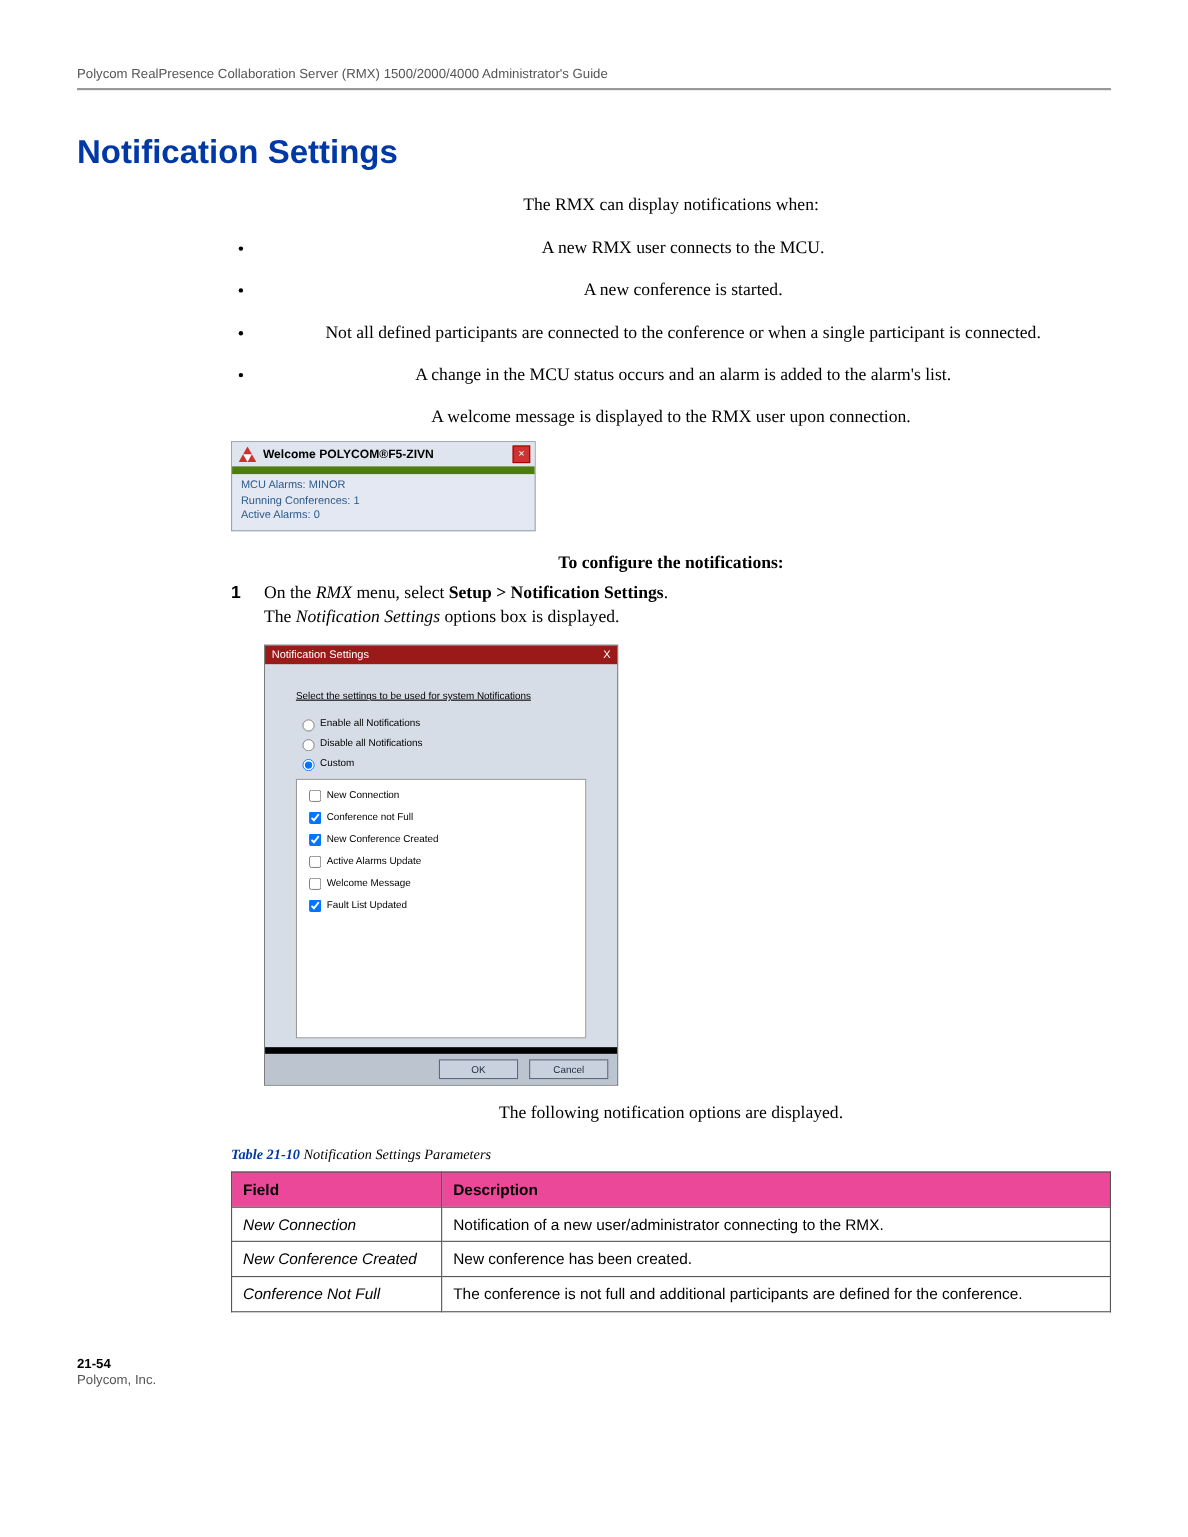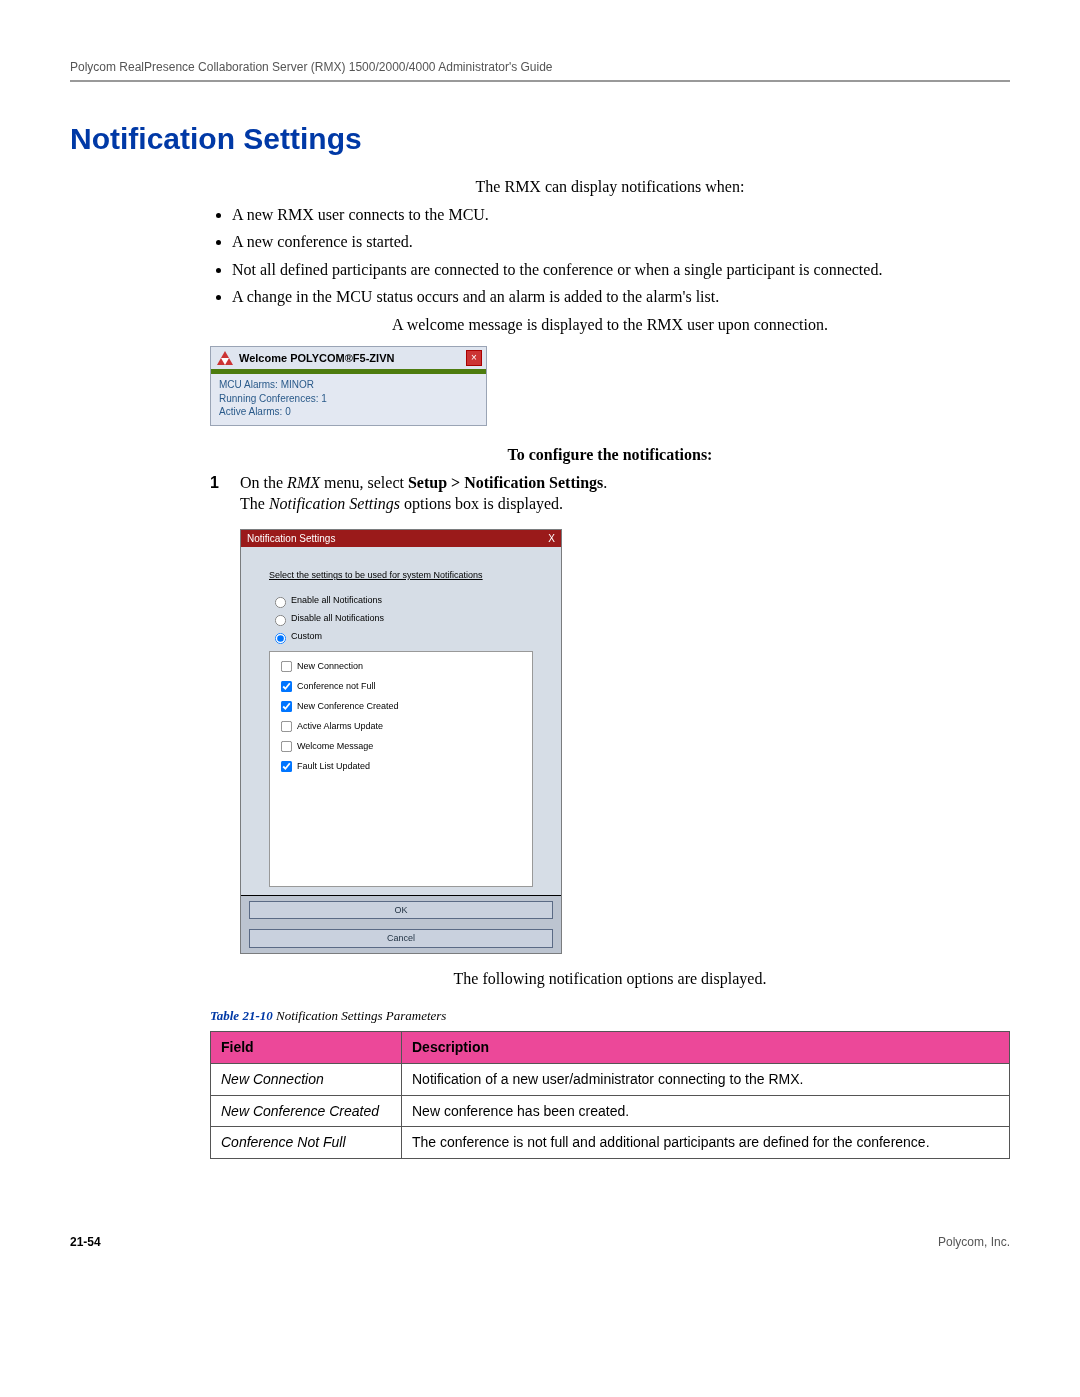--- a/index.html
+++ b/index.html
@@ -36,36 +36,36 @@
     font-family: Georgia, 'Times New Roman', serif;
     font-size: 16px;
     line-height: 1.35;
   }
   .body-block p { margin: 6px 0; text-align: center; }
   ul.bullets {
     list-style: disc;
     margin: 4px 0 6px 22px;
     padding: 0;
   }
-  ul.bullets li { margin: 6px 0; }
+  ul.bullets li { margin: 17px 0; text-align: center; }
   
   .welcome-box {
     width: 275px;
     border: 1px solid #9aa4b5;
     background: #e3e8f2;
     font-size: 11px;
     margin: 10px 0 18px 0;
     font-family: Arial, sans-serif;
   }
   .welcome-title {
     display: flex;
     align-items: center;
     padding: 4px 6px;
     background: #dfe5ef;
-    border-bottom: 5px solid #4d7c0f;
+    border-bottom: 7px solid #4d7c0f;
     position: relative;
   }
   .welcome-title .close {
     position: absolute;
     right: 4px;
     top: 3px;
     width: 14px;
     height: 14px;
     background: #c33;
     color: #fff;
@@ -125,26 +125,25 @@
     background: #fff;
     border: 1px solid #999;
     margin-top: 6px;
     padding: 4px 6px 60px 6px;
     height: 170px;
   }
   .check-row { font-size: 9px; margin: 1px 0; }
   .check-row input { margin-right: 4px; transform: scale(0.85); vertical-align: middle; }
   .dialog-footer {
     background: #bcc4d0;
-    border-top: 1px solid #000000;
+    border-top: 6px solid #000000;
     padding: 5px 8px;
     display: flex;
     justify-content: flex-end;
     gap: 10px;
-    flex-direction: column;
   }
   .dlg-btn {
     min-width: 50px;
     text-align: center;
     font-size: 9px;
     padding: 2px 10px;
     border: 1px solid #5a6a85;
     background: #c9d1de;
     color: #234;
   }
@@ -171,21 +170,22 @@
     border: 1px solid #555;
     vertical-align: top;
     font-family: Arial, sans-serif;
   }
   table.params td.field { font-style: italic; width: 170px; }
   .page-footer {
     display: flex;
     justify-content: space-between;
     font-size: 12px;
     font-family: Arial, sans-serif;
-    margin-top: 76px;
+    margin-top: 40px;
+    flex-direction: column;
   }
   .page-footer .left { font-weight: bold; }
   .page-footer .right { color: #555; }
 </style>
 </head>
 <body>
 
 <div class="page">
   <div class="header">Polycom RealPresence Collaboration Server (RMX) 1500/2000/4000 Administrator's Guide</div>
 

